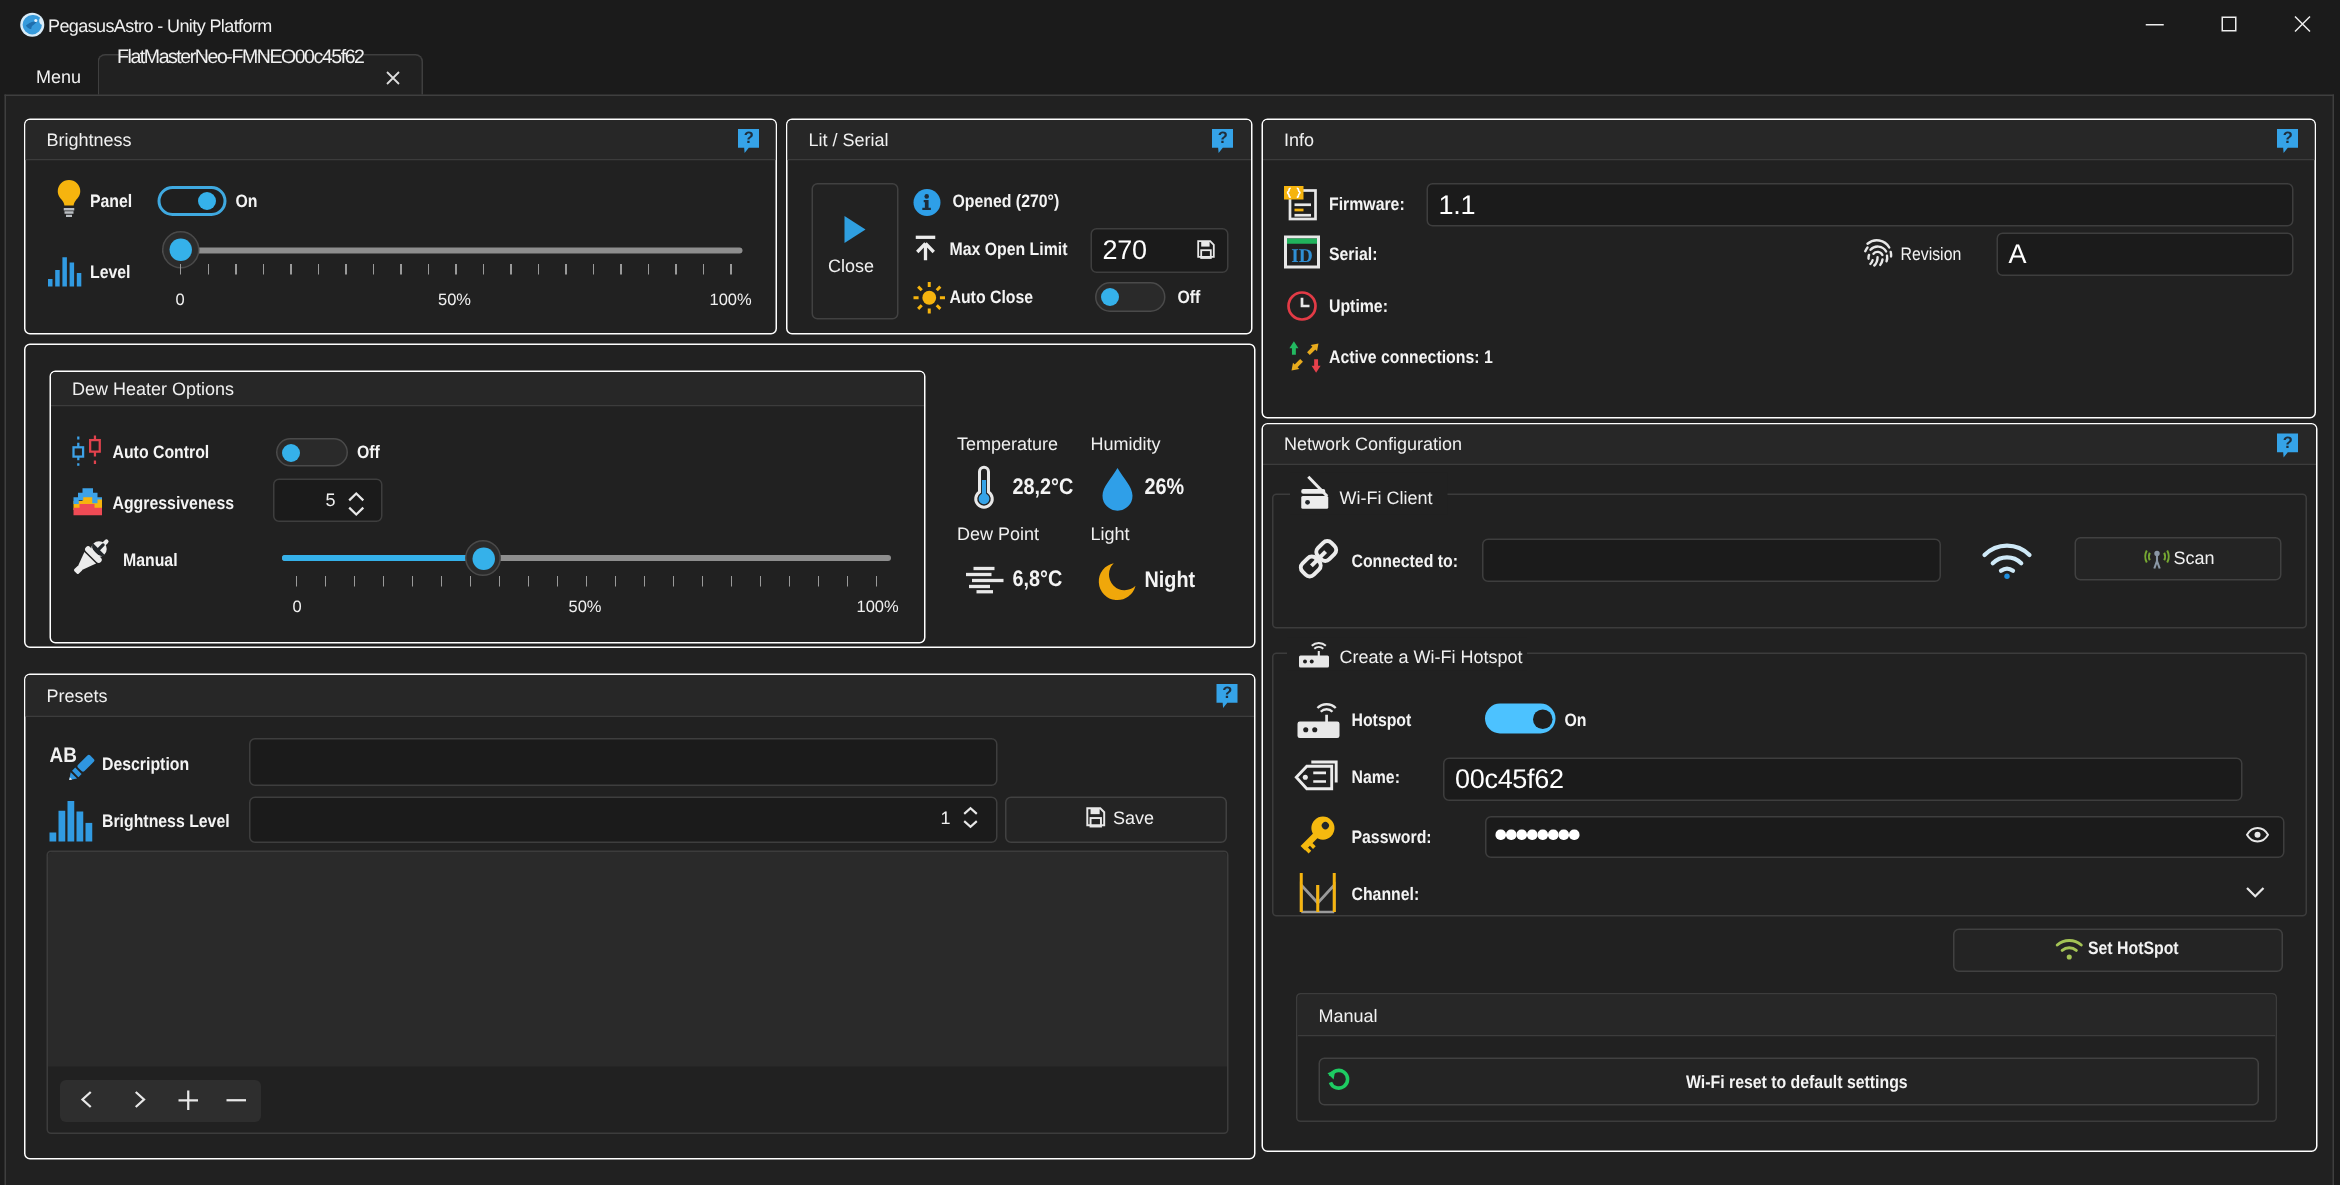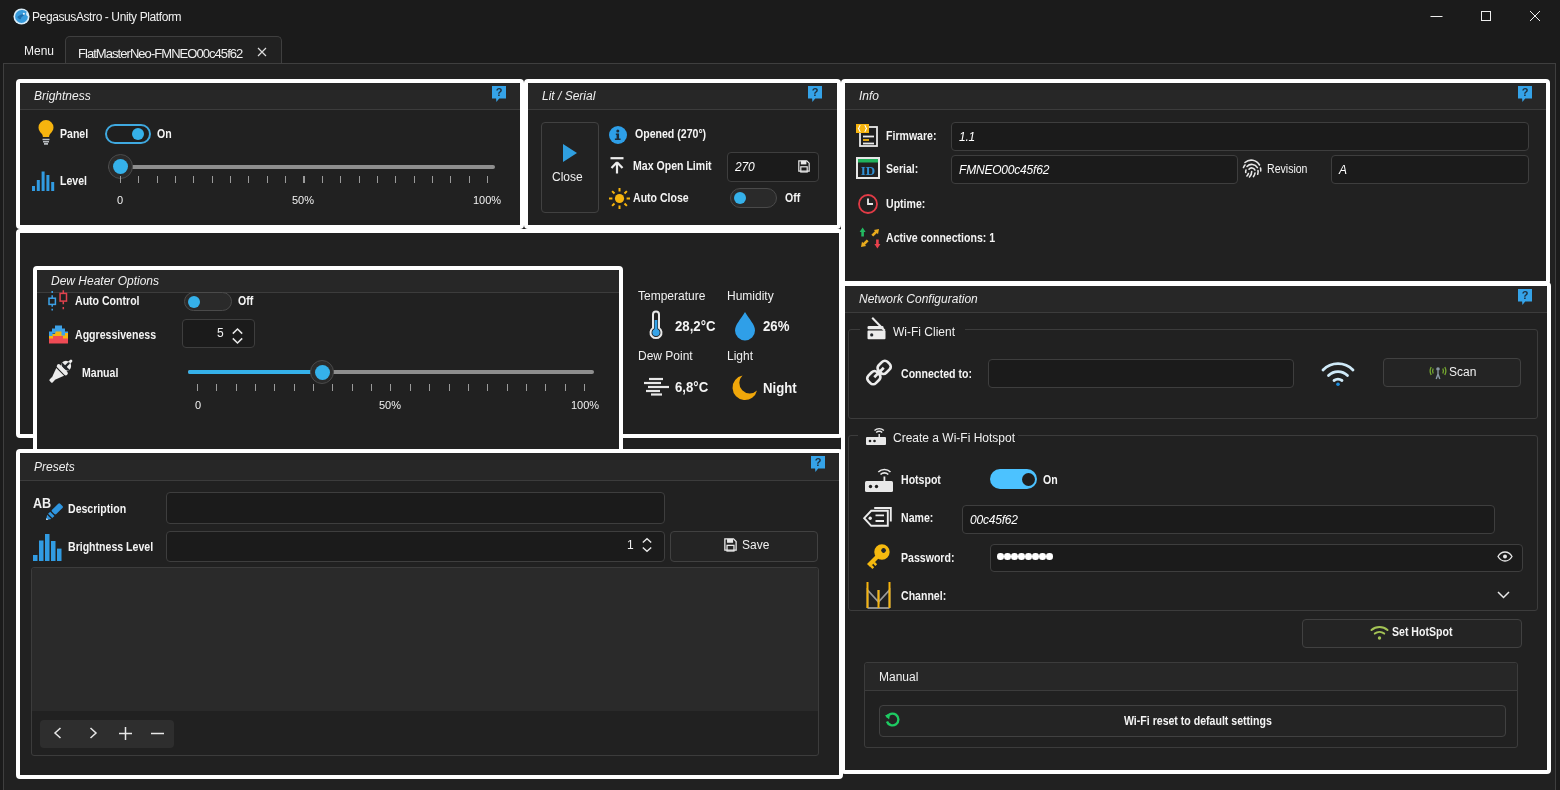--- a/index.html
+++ b/index.html
@@ -2,25 +2,25 @@
 <html><head>
 <meta charset="utf-8">
 <style>
   html,body{margin:0;padding:0;}
   body{width:1560px;height:790px;overflow:hidden;background:#1b1b1b;
        font-family:"Liberation Sans", sans-serif;-webkit-font-smoothing:antialiased;}
   .abs{position:absolute;}
   #root{position:absolute;left:0;top:0;width:1560px;height:790px;}
   .txt{position:absolute;color:#f0f0f0;font-size:12px;white-space:nowrap;}
   .lblc{position:absolute;color:#f4f4f4;font-size:12px;font-weight:700;white-space:nowrap;transform:translateY(-50%) scaleX(0.88);transform-origin:left center;}
-  .panel{position:absolute;border:4px solid #ffffff;border-radius:4px;background:#212121;font-style:italic;}
+  .panel{position:absolute;border:1px solid #ffffff;border-radius:4px;background:#212121;}
   .phead{position:absolute;left:0;right:0;top:0;background:#272727;border-bottom:1px solid #3c3c3c;border-radius:3px 3px 0 0;}
   .phead .ht{position:absolute;left:14px;top:50%;transform:translateY(-50%);font-size:12px;color:#f0f0f0;white-space:nowrap;}
   .inp{position:absolute;background:#1b1b1b;border:1px solid #3e3e3e;border-radius:4px;}
-  .inp .iv{position:absolute;left:7px;top:50%;transform:translateY(-50%);font-size:12px;color:#fff;white-space:nowrap;letter-spacing:-0.2px;font-style:italic;}
+  .inp .iv{position:absolute;left:7px;top:50%;transform:translateY(-50%);font-size:18px;color:#fff;white-space:nowrap;letter-spacing:-0.2px;}
   .btn{position:absolute;background:#242424;border:1px solid #414141;border-radius:4px;}
   svg{position:absolute;overflow:visible;}
 </style>
 </head>
 <body>
 <div id="root">
 
   <svg width="17" height="17" style="left:13px;top:8px" viewBox="0 0 18 18">
     <circle cx="9" cy="9" r="8.5" fill="#d9ecf8"></circle>
     <path d="M9 2.2a6.8 6.8 0 1 0 6.8 6.8c-1.8-.6-2.6-3.2-1.2-5A6.8 6.8 0 0 0 9 2.2z" fill="#379bdc"></path>
@@ -34,21 +34,21 @@
     </svg>
   <svg width="12" height="12" style="left:1480px;top:10px" viewBox="0 0 12 12">
       <rect x="1.5" y="1.5" width="9" height="9" fill="none" stroke="#eee" stroke-width="1"></rect>
     </svg>
   <svg width="12" height="12" style="left:1529px;top:10px" viewBox="0 0 12 12">
       <path d="M1 1l10 10M11 1L1 11" stroke="#eee" stroke-width="1"></path>
     </svg>
 
   <div class="txt" style="left:24px;top:44px;">Menu</div>
   <div class="abs" style="left:65px;top:36px;width:215px;height:28px;background:#212121;border:1px solid #3f3f3f;border-bottom:none;border-radius:5px 5px 0 0;"></div>
-  <div class="txt" style="left:78px;top:46px;font-size:13px;letter-spacing:-0.95px;">FlatMasterNeo-FMNEO00c45f62</div>
+  <div class="txt" style="left:78px;top:30px;font-size:13px;letter-spacing:-0.95px;">FlatMasterNeo-FMNEO00c45f62</div>
   <svg width="10" height="10" style="left:257px;top:47px" viewBox="0 0 10 10">
       <path d="M1 1l8 8M9 1L1 9" stroke="#ddd" stroke-width="1.2"></path>
     </svg>
 
   <div class="abs" style="left:3px;top:63px;width:1553px;height:727px;background:#212121;border:1px solid #3f3f3f;border-bottom:none;box-sizing:border-box;"></div>
 
   <div class="panel" style="left:16px;top:79px;width:500px;height:142px;">
     <div class="phead" style="height:26px;">
         <span class="ht">Brightness</span>
       </div>
@@ -150,23 +150,20 @@
   <div class="inp" style="left:951px;top:122px;width:576px;height:27px;">
       <span class="iv">1.1</span>
     </div>
 
   <svg width="24" height="22" style="left:856px;top:157px" viewBox="0 0 24 22">
     <rect x="1" y="1" width="22" height="20" fill="none" stroke="#e8e8e8" stroke-width="2"></rect>
     <rect x="2" y="2" width="20" height="3.5" fill="#21b25c"></rect>
     <text x="12" y="17.5" font-size="13" font-weight="bold" fill="#2f8fd4" text-anchor="middle" font-family="Liberation Serif">ID</text>
   </svg>
   <div class="lblc" style="left:886px;top:169px;">Serial:</div>
-  <div class="inp" style="left:951px;top:155px;width:285px;height:27px;">
-      <span class="iv">FMNEO00c45f62</span>
-    </div>
 
   <svg width="24" height="24" style="left:1240px;top:157px" viewBox="0 0 24 24">
     <g fill="none" stroke="#e8e8e8" stroke-width="1.6" stroke-linecap="round">
       <path d="M5 5.5A9.5 9.5 0 0 1 19.5 8"></path>
       <path d="M3.5 10.5A11 11 0 0 1 5 8"></path>
       <path d="M20.5 11a9 9 0 0 1 .2 3"></path>
       <path d="M7 9.5a6.5 6.5 0 0 1 10.4 1.1"></path>
       <path d="M18 13.5a6.3 6.3 0 0 1-.3 3.7"></path>
       <path d="M6 13a5.8 5.8 0 0 0-.3 2.5"></path>
       <path d="M9 12.2a3.5 3.5 0 0 1 5.9.8"></path>
@@ -195,21 +192,21 @@
       <path d="M8.7 13.3l-4.2 4.2" stroke="#e8ab1d"></path>
         <path d="M2 20l1-5.2 4.2 4.2z" fill="#e8ab1d" stroke="none"></path>
       <path d="M18.4 12.5V18" stroke="#e8414c"></path>
         <path d="M18.4 21.5l-3-4.6h6z" fill="#e8414c" stroke="none"></path>
     </g>
   </svg>
   <div class="lblc" style="left:886px;top:238px;">Active connections: 1</div>
 
   <div class="panel" style="left:16px;top:229px;width:819px;height:201px;"></div>
 
-  <div class="panel" style="left:33px;top:247px;width:582px;height:180px;margin-top:19px;">
+  <div class="panel" style="left:33px;top:247px;width:582px;height:180px;">
     <div class="phead" style="height:22px;">
         <span class="ht">Dew Heater Options</span>
       </div>
   </div>
 
   <svg width="20" height="21" style="left:48px;top:290px" viewBox="0 0 20 21">
     <g stroke="#3da2e8" stroke-width="1.5" fill="none">
       <path d="M4.2 1v2M4.2 5.2v2.8M4.2 14.5v2.3M4.2 18.8v1.7"></path>
       <rect x="1" y="8.2" width="6.4" height="6.2" fill="#212121"></rect>
     </g>

